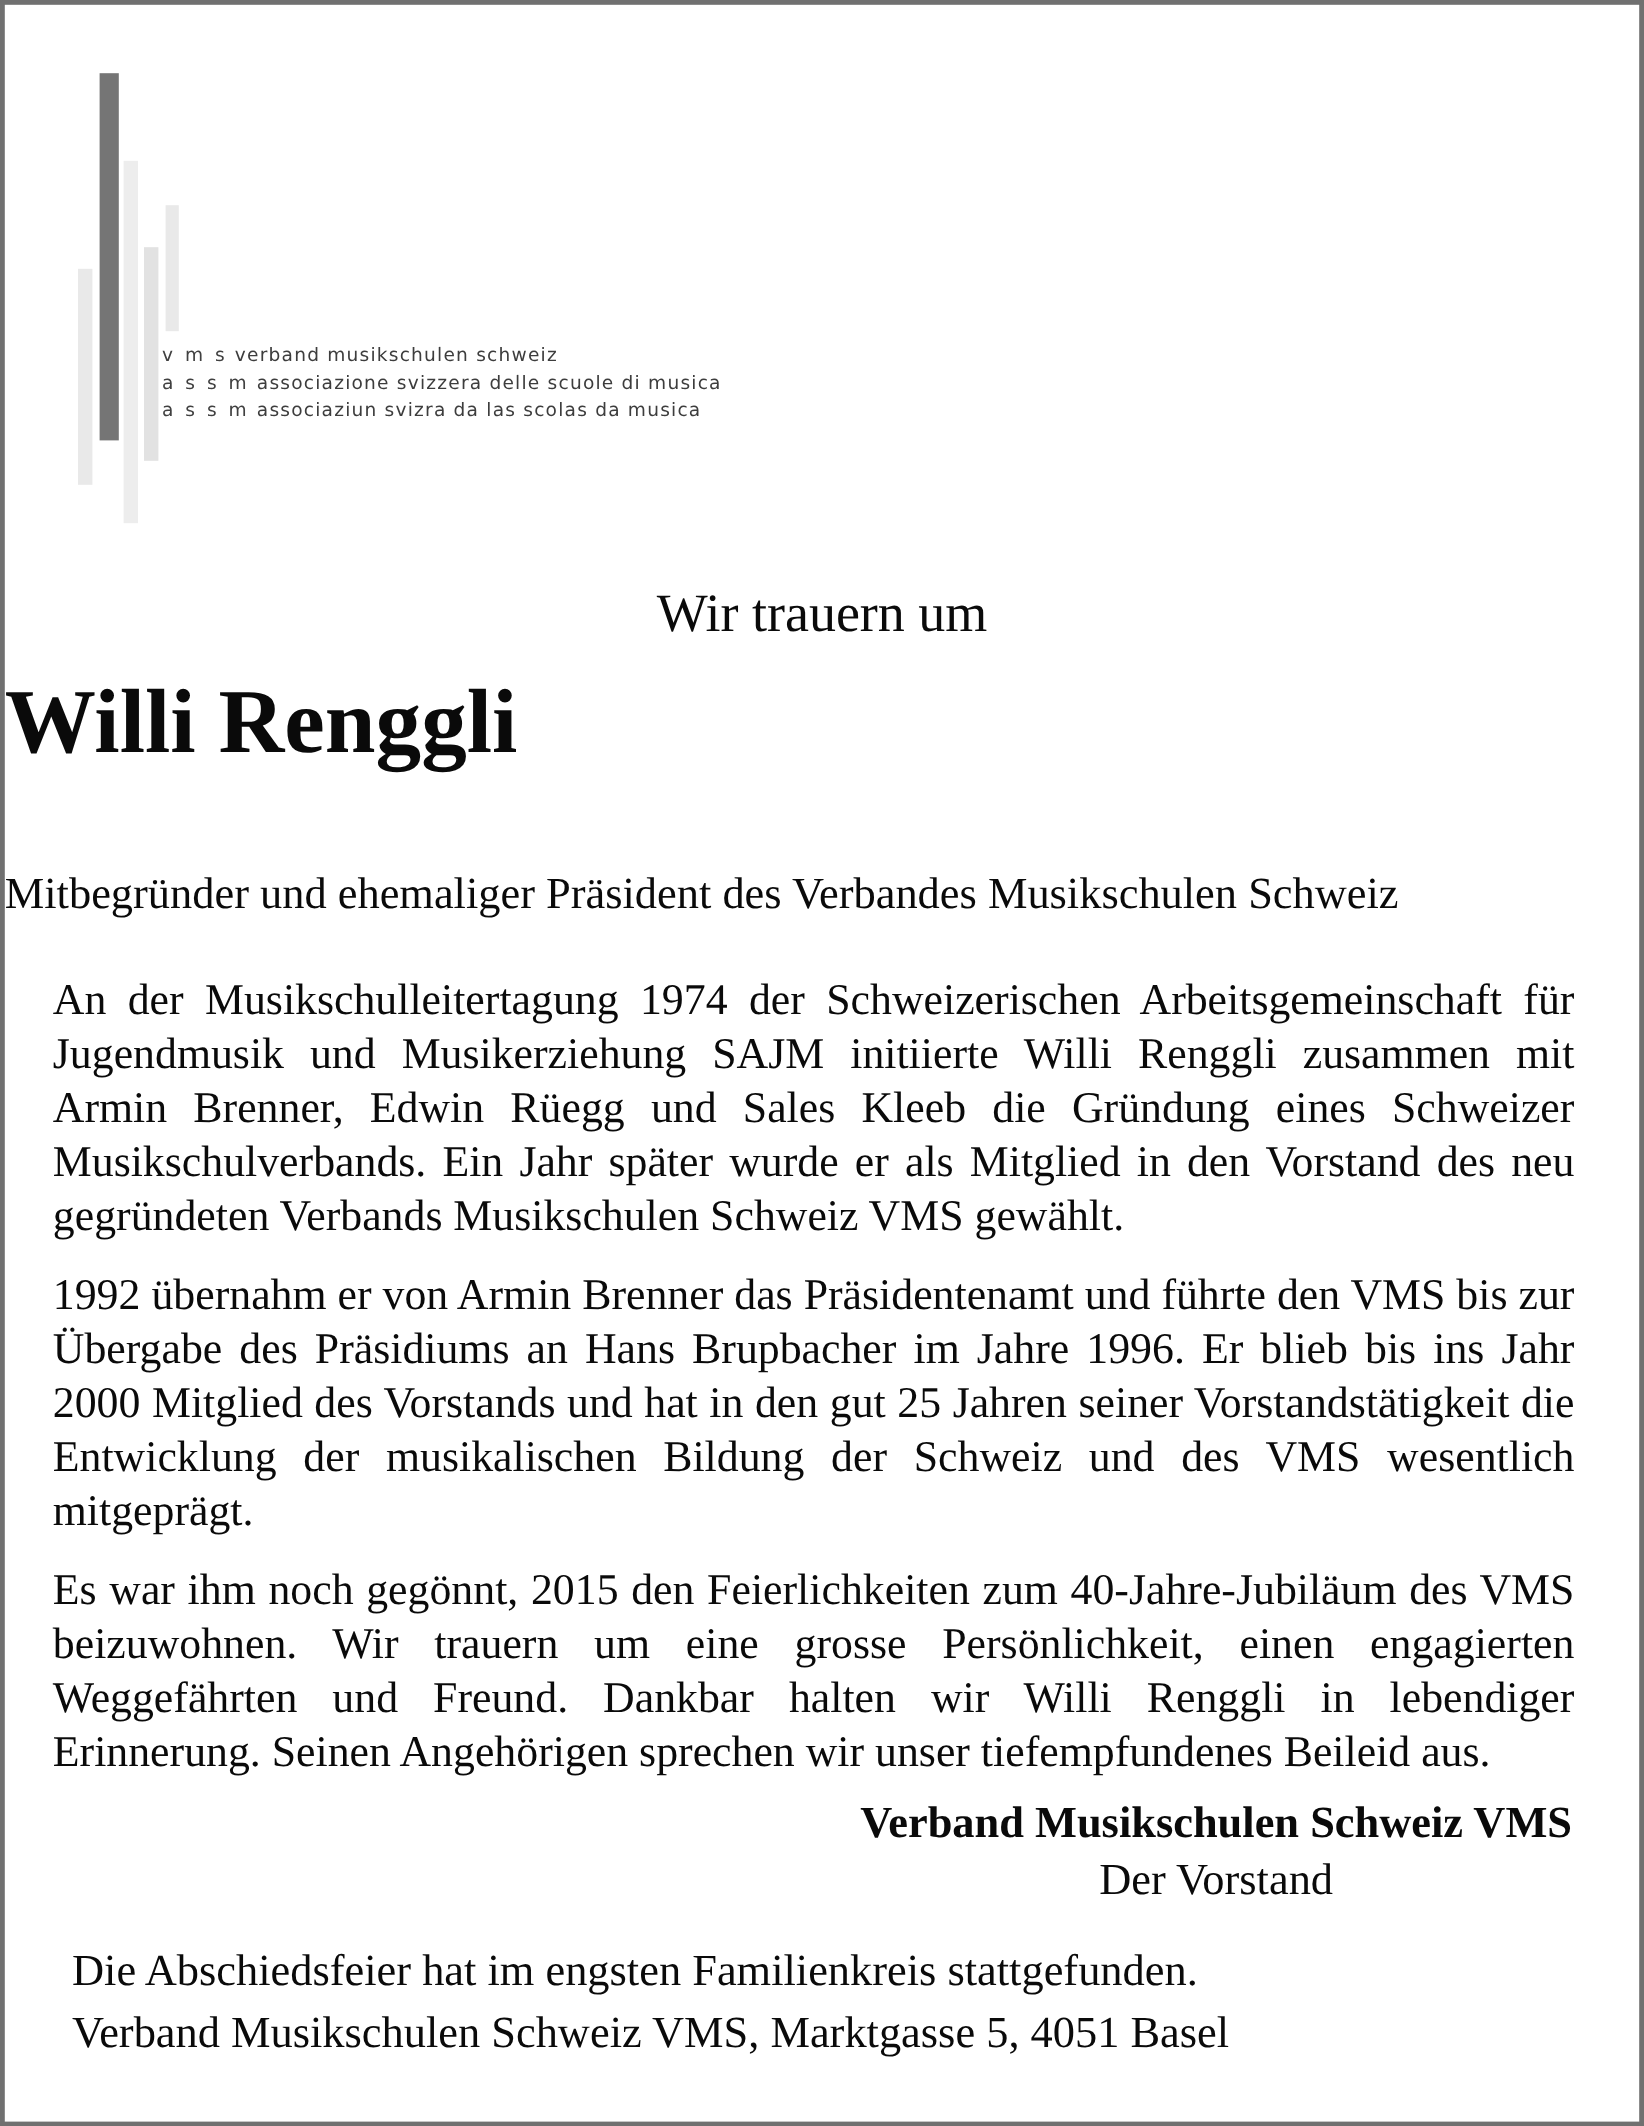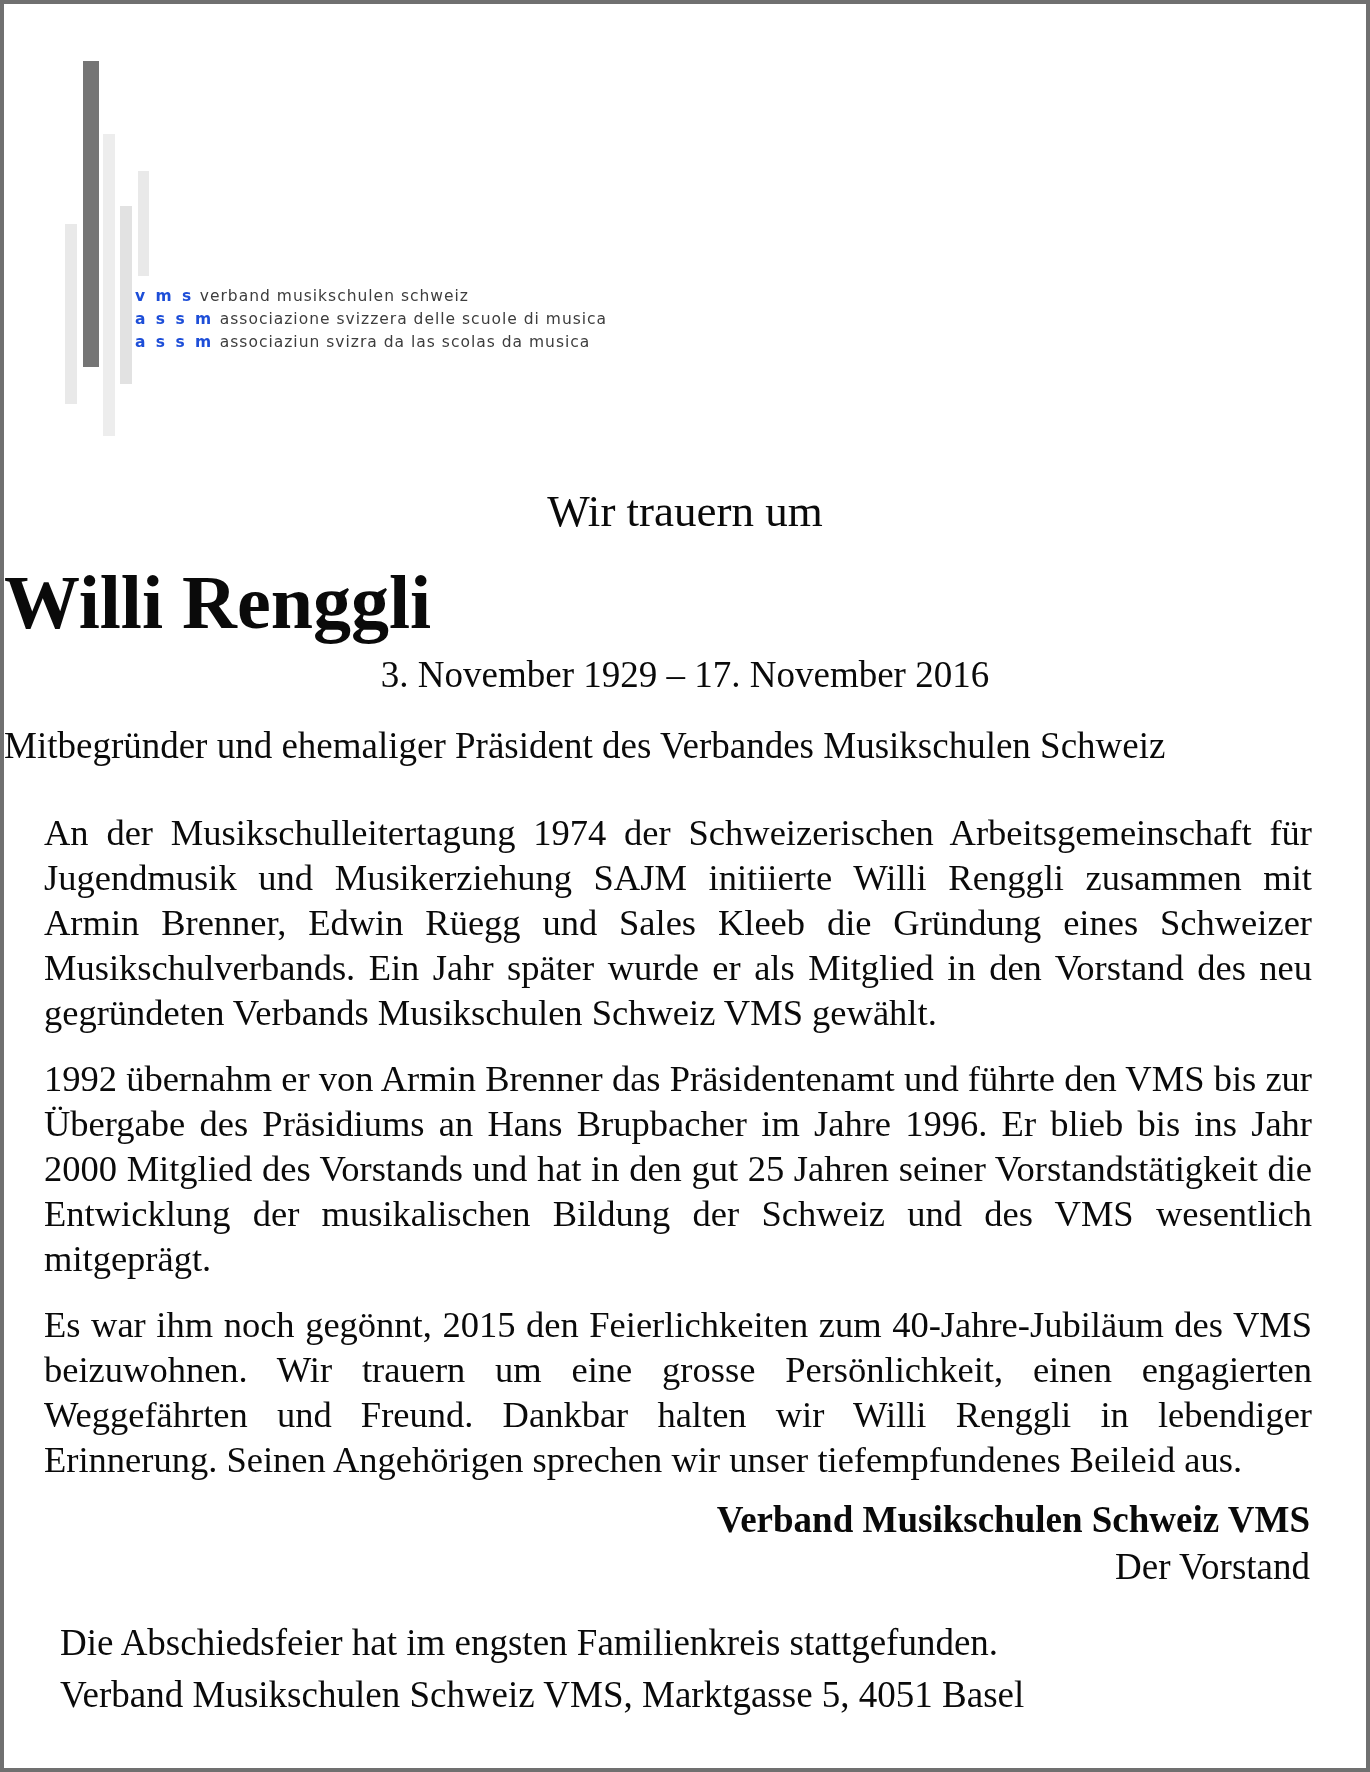--- a/index.html
+++ b/index.html
@@ -32,24 +32,24 @@
     position: absolute;
     left: 131px;
     top: 281px;
     font-family: "DejaVu Sans", "Liberation Sans", sans-serif;
     font-size: 15.5px;
     line-height: 23px;
     color: #3d3d3d;
     white-space: nowrap;
   }
   .logo-prefix {
-    font-weight: bold;
+    font-weight: normal;
     letter-spacing: 2.5px;
     margin-right: 6px;
-    color: #1d4ed8;
+    color: #404040;
   }
   .logo-rest { letter-spacing: 1px; }
 
   
   .dateline {
     position: absolute;
     top: 314px;
     right: 56px;
     font-size: 37px;
     line-height: 42px;
@@ -105,21 +105,21 @@
     font-size: 36.5px;
     line-height: 45px;
     text-align: justify;
   }
 
   
   .signature {
     position: absolute;
     top: 1492px;
     right: 56px;
-    text-align: right;
+    text-align: center;
   }
   .sig-org {
     margin: 0;
     font-size: 37px;
     line-height: 47px;
     font-weight: bold;
   }
   .sig-board {
     margin: 0;
     font-size: 37px;
@@ -159,21 +159,20 @@
       </div>
       <div class="logo-line">
         <span class="logo-prefix">a s s m</span><span class="logo-rest">associaziun svizra da las scolas da musica</span>
       </div>
     </div>
   </div>
 
 
   <p class="intro">Wir trauern um</p>
   <h1 class="name">Willi Renggli</h1>
-  <p class="lifespan">3. November 1929 – 17. November 2016</p>
   <p class="role">Mitbegründer und ehemaliger Präsident des Verbandes Musikschulen Schweiz</p>
 
   <div class="body-text">
     <p>An der Musikschulleitertagung 1974 der Schweizerischen Arbeitsgemeinschaft für Jugendmusik und Musikerziehung SAJM initiierte Willi Renggli zusammen mit Armin Brenner, Edwin Rüegg und Sales Kleeb die Gründung eines Schweizer Musikschulverbands. Ein Jahr später wurde er als Mitglied in den Vorstand des neu gegründeten Verbands Musikschulen Schweiz VMS gewählt.</p>
     <p>1992 übernahm er von Armin Brenner das Präsidentenamt und führte den VMS bis zur Übergabe des Präsidiums an Hans Brupbacher im Jahre 1996. Er blieb bis ins Jahr 2000 Mitglied des Vorstands und hat in den gut 25 Jahren seiner Vorstandstätigkeit die Entwicklung der musikalischen Bildung der Schweiz und des VMS wesentlich mitgeprägt.</p>
     <p>Es war ihm noch gegönnt, 2015 den Feierlichkeiten zum 40-Jahre-Jubiläum des VMS beizuwohnen. Wir trauern um eine grosse Persönlichkeit, einen engagierten Weggefährten und Freund. Dankbar halten wir Willi Renggli in lebendiger Erinnerung. Seinen Angehörigen sprechen wir unser tiefempfundenes Beileid aus.</p>
   </div>
 
   <div class="signature">
     <p class="sig-org">Verband Musikschulen Schweiz VMS</p>

